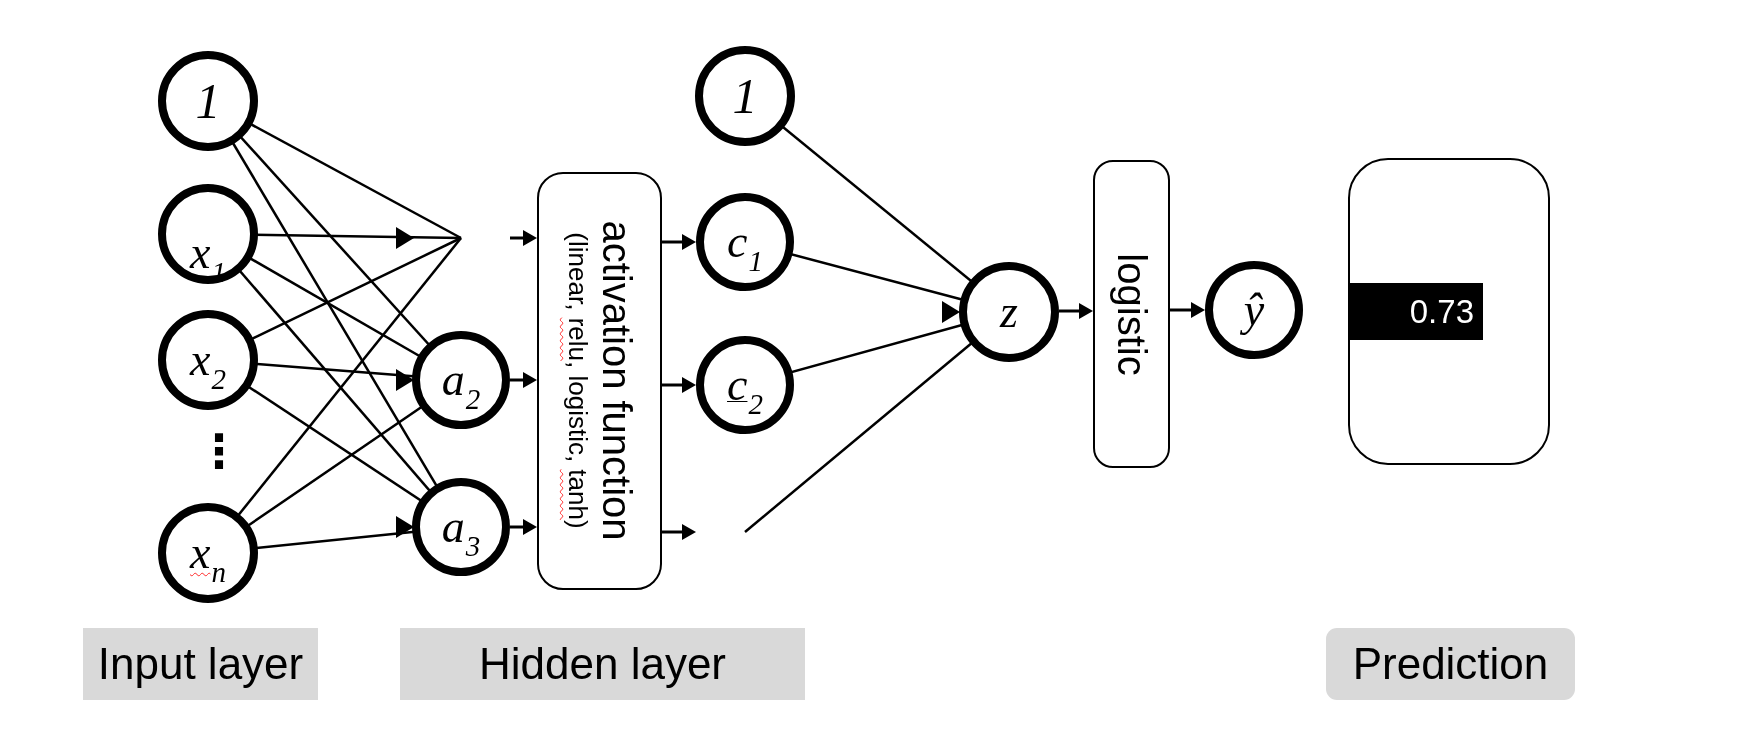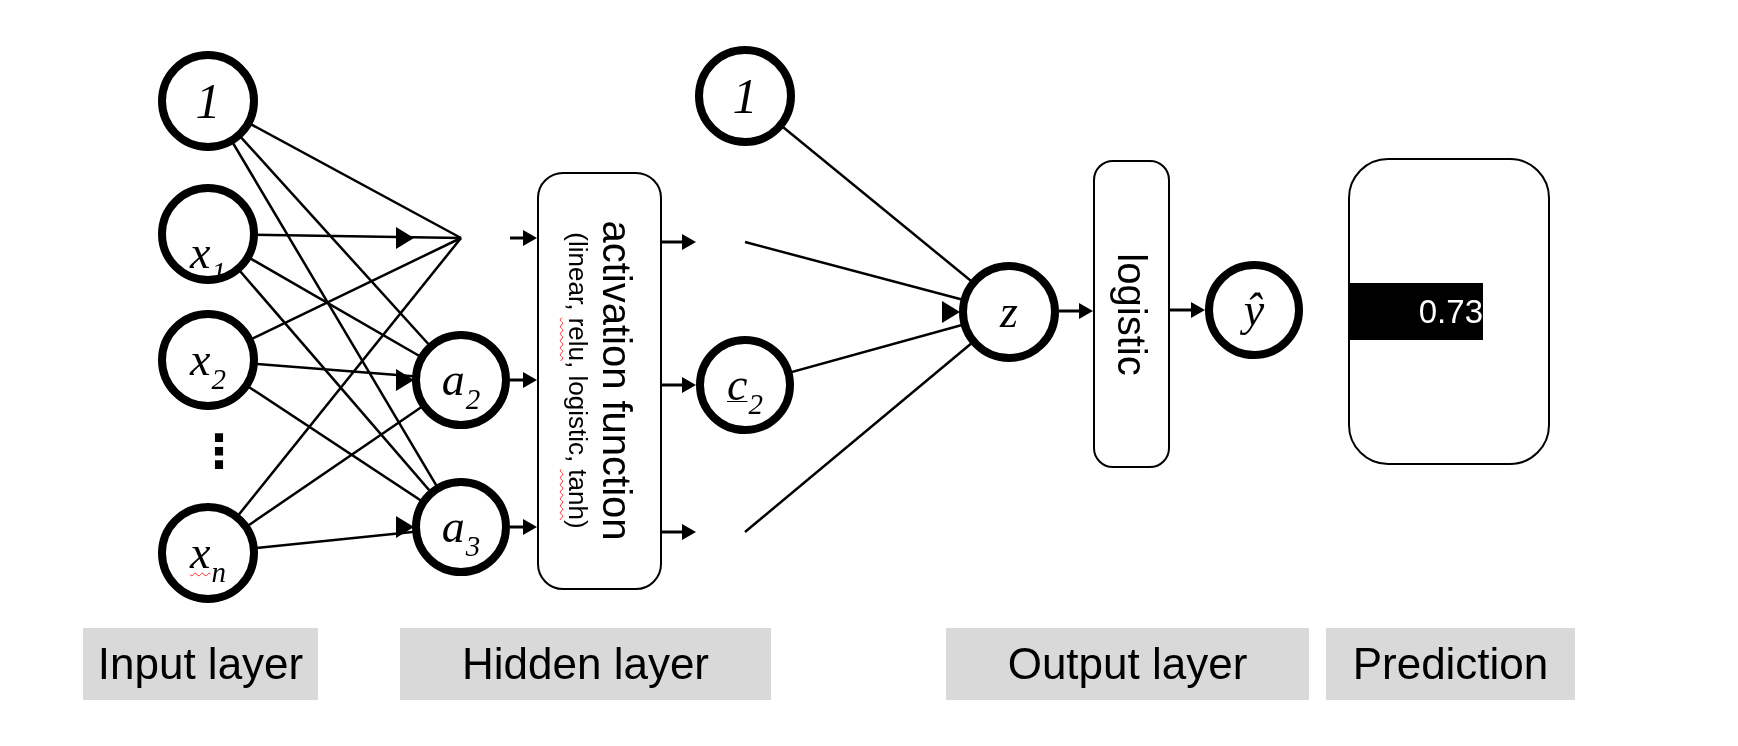--- a/index.html
+++ b/index.html
@@ -62,33 +62,33 @@
     text-decoration-line:underline;
     text-decoration-style:wavy;
     text-decoration-color:var(--squiggle);
     text-decoration-thickness:1px;
     text-underline-offset:4px;
   }
   .predbar{
     position:absolute;left:1348px;top:283px;width:135px;height:57px;
     background:var(--bar_bg);color:var(--bar_text);
     display:flex;align-items:center;justify-content:flex-end;
-    padding-right:0;box-sizing:border-box;
+    padding-right:9px;box-sizing:border-box;
     font-size:33px;z-index:2;
   }
   .laybl{
     position:absolute;top:628px;height:72px;
     background:var(--label_bg);color:#000;
     display:flex;align-items:center;justify-content:center;
     font-size:44px;z-index:2;
   }
   .lb-input{left:83px;width:235px;}
-  .lb-hidden{left:400px;width:371px;text-align:center;}
+  .lb-hidden{left:400px;width:405px;text-align:center;}
   .lb-output{left:946px;width:363px;}
-  .lb-pred{left:1326px;width:249px;}
+  .lb-pred{left:1326px;width:249px;border-radius:11px;}
 </style>
 </head>
 <body>
 
 <div class="canvas">
 
   <svg class="edges" width="1738" height="746" viewBox="0 0 1738 746">
     <g stroke="#000" stroke-width="2.5">
 
       <line x1="208" y1="101" x2="461" y2="238"></line>
@@ -163,36 +163,38 @@
 
   <div class="rbox actbox"></div>
   <div class="vwrap vact">
     <div class="acttitle">activation function</div>
     <div class="actsub"><span>(linear, </span><span class="sq">relu</span><span>, logistic, </span><span class="sq">tanh</span><span>)</span></div>
   </div>
 
   <div class="node sz100" style="left:695px;top:46px;">
     <span class="nl">1</span>
   </div>
+  <div class="node sz98" style="left:696px;top:193px;">
+    <span><span class="base">c</span><span class="sub">1</span></span>
+  </div>
   <div class="node sz98" style="left:696px;top:336px;text-decoration:underline;">
     <span><span class="base">c</span><span class="sub">2</span></span>
   </div>
 
   <div class="node sz100" style="left:959px;top:262px;">
     <span class="nlz">z</span>
   </div>
   <div class="rbox logbox"></div>
   <div class="vwrap vlog">logistic</div>
   <div class="node sz98" style="left:1205px;top:261px;">
     <span class="nlz">ŷ</span>
   </div>
 
   <div class="rbox predbox"></div>
   <div class="predbar">
     <span>0.73</span>
   </div>
 
   <div class="laybl lb-input">Input layer</div>
   <div class="laybl lb-hidden">Hidden layer</div>
-  <div class="laybl lb-output">Output layer</div>
   <div class="laybl lb-pred">Prediction</div>
 
 </div>
 
 </body></html>

